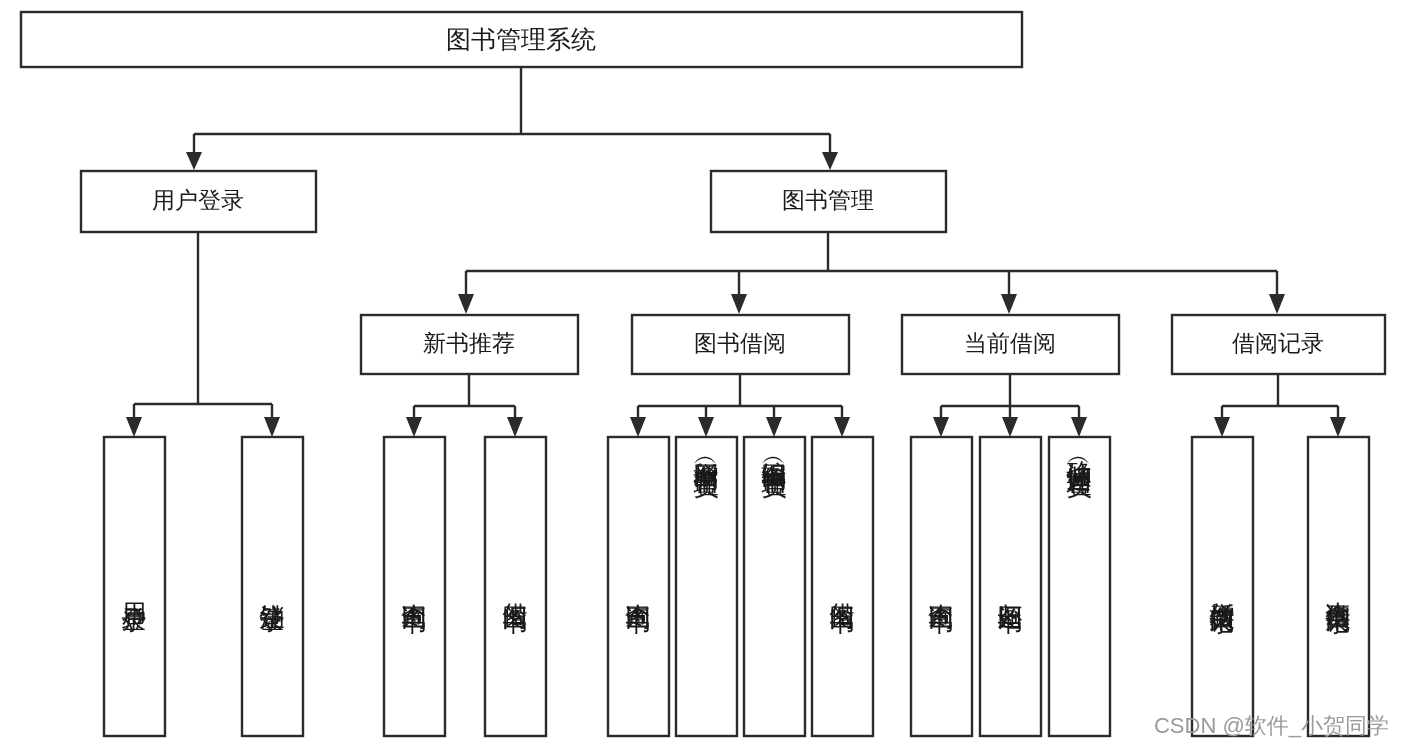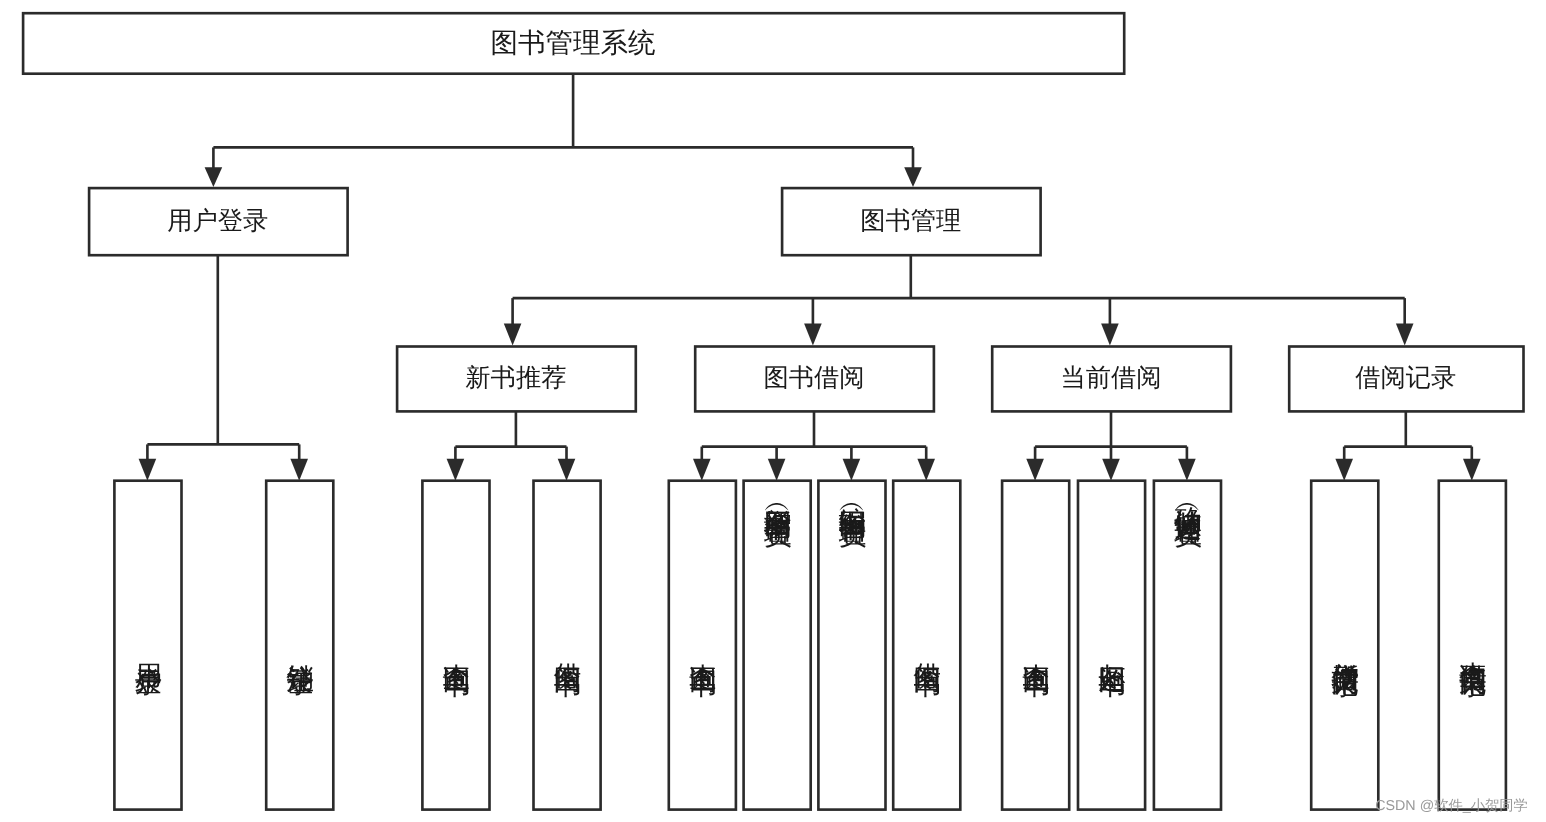--- a/index.html
+++ b/index.html
@@ -64,21 +64,21 @@
     line-height: 1.12;
     letter-spacing: 2px;
     color: #1a1a1a;
     white-space: nowrap;
   }
   .watermark {
     position: absolute;
     right: 16px;
     bottom: 6px;
     font-family: "Liberation Sans", "DejaVu Sans", sans-serif;
-    font-size: 13px;
+    font-size: 22px;
     color: #9a9a9a;
     white-space: nowrap;
     pointer-events: none;
   }
 </style>
 </head>
 <body>
 
 <div id="diagram-root">
 

